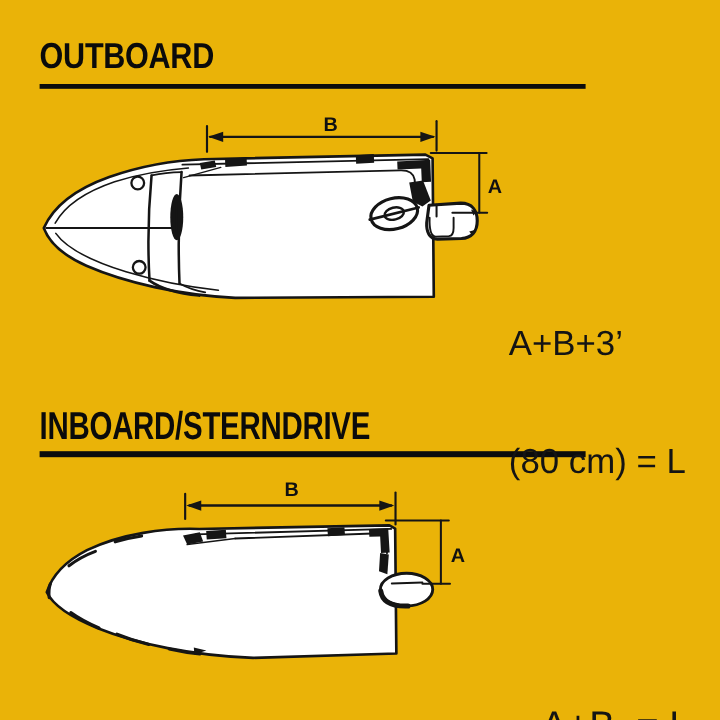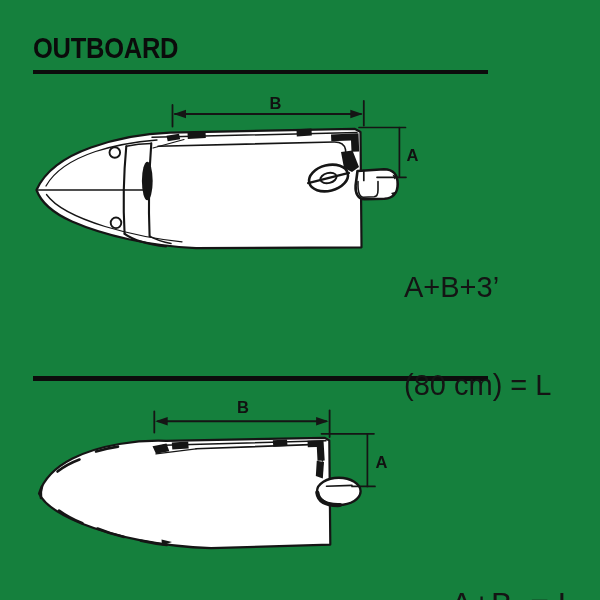--- a/index.html
+++ b/index.html
@@ -1,30 +1,30 @@
 <!DOCTYPE html>
 <html><head>
 <meta charset="utf-8">
 <style>
   html,body{margin:0;padding:0;background:#fff;}
   .canvas{
-    position:relative;width:600px;height:600px;background:#15803d;overflow:hidden;
+    position:relative;width:600px;height:600px;background:#eab308;overflow:hidden;
     font-family:"Liberation Sans","DejaVu Sans",sans-serif;color:#0d0d0d;
   }
   .title{position:absolute;font-weight:700;white-space:nowrap;color:#0b0b0b;line-height:1;}
   .title>span{display:inline-block;transform-origin:0 50%;letter-spacing:-0.3px;}
   .t1{left:33px;top:33px;font-size:30px;}
   .t1>span{transform:scaleX(0.85);}
   .t2{left:33px;top:339px;font-size:32.5px;}
   .t2>span{transform:scaleX(0.755);}
   .rule{position:absolute;left:33px;width:455px;height:4.8px;background:#0c0c0c;}
   .r1{top:69.5px;}
   .r2{top:376px;}
   .formula{position:absolute;color:#141414;white-space:pre;}
-  .f1{left:404px;top:206px;font-size:29px;line-height:32.5px;}
+  .f1{left:424px;top:206px;font-size:29px;line-height:32.5px;}
   .f2{left:451px;top:519px;font-size:32px;line-height:34px;}
   svg.art{position:absolute;left:0;top:0;}
   svg.art path,svg.art line,svg.art ellipse,svg.art circle{
     stroke:#151515;fill:none;stroke-linecap:round;stroke-linejoin:round;
   }
   svg.art .blk{fill:#151515;stroke:none;}
   svg.art .wht{fill:#ffffff;}
   svg.art text{
     font-family:"Liberation Sans","DejaVu Sans",sans-serif;
     font-size:16.5px;font-weight:700;fill:#111;stroke:none;text-anchor:middle;
@@ -33,20 +33,23 @@
 </head>
 <body>
 
 <div class="canvas">
 
   <div class="title t1">
     <span>OUTBOARD</span>
   </div>
   <div class="rule r1"></div>
 
+  <div class="title t2">
+    <span>INBOARD/STERNDRIVE</span>
+  </div>
   <div class="rule r2"></div>
 
   <div class="formula f1">
     <div>A+B+3’</div>
     <div>(80 cm) = L</div>
   </div>
   <div class="formula f2">
     <div>A+B  = L</div>
   </div>
 

